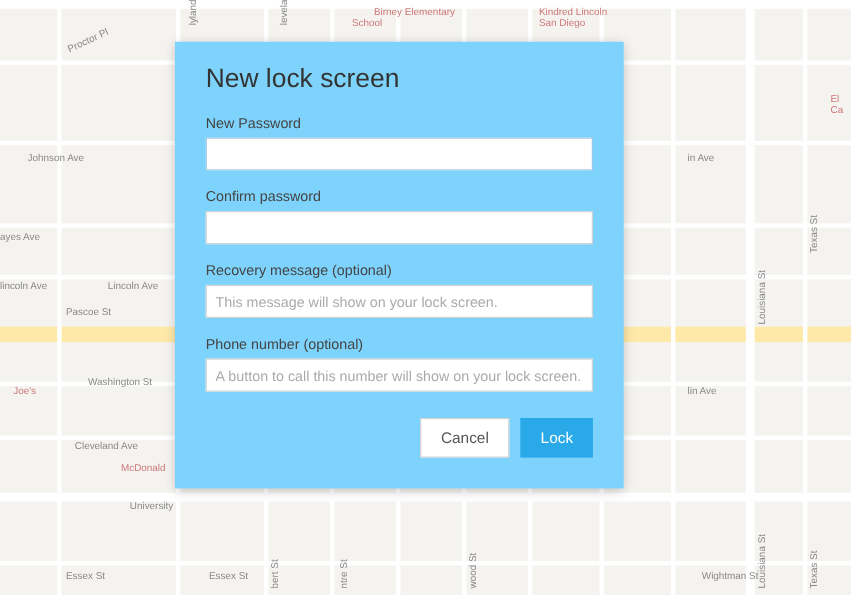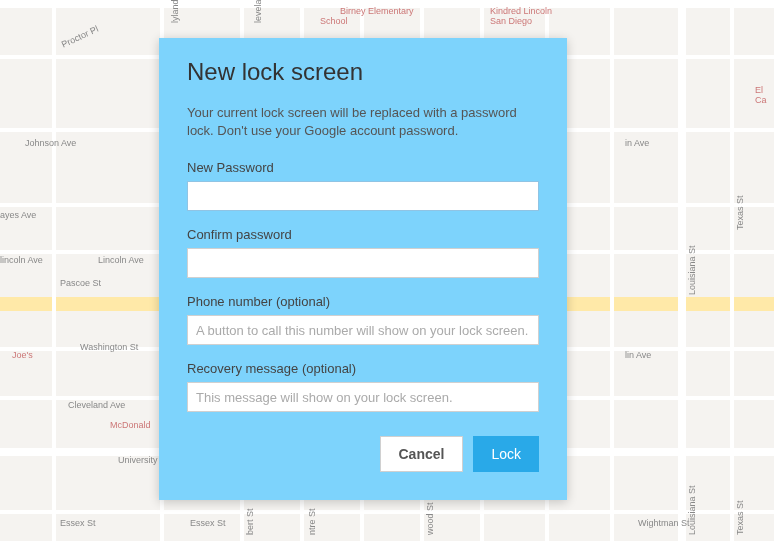--- a/index.html
+++ b/index.html
@@ -146,21 +146,20 @@
       font-size: 14px;
       border: none;
       cursor: pointer;
       font-family: Arial, Helvetica, sans-serif;
     }
     
     .btn-cancel {
       background: #ffffff;
       border: 1px solid #d0d0d0;
       color: #555;
-      font-weight: bold;
     }
     
     .btn-primary {
       background: #29a9e8;
       color: #ffffff;
     }
   </style>
 </head>
 <body>
 
@@ -216,39 +215,38 @@
   <div class="map-label rotated" style="left: 692px; top: 290px;">Louisiana St</div>
   <div class="map-label rotated" style="left: 692px; top: 530px;">Louisiana St</div>
   <div class="map-label rotated" style="left: 740px; top: 530px;">Texas St</div>
   <div class="map-label rotated" style="left: 250px; top: 530px;">bert St</div>
   <div class="map-label rotated" style="left: 312px; top: 530px;">ntre St</div>
   <div class="map-label rotated" style="left: 430px; top: 530px;">wood St</div>
 </div>
 
 <div class="dialog">
   <h1 class="dialog-title">New lock screen</h1>
-  <p class="dialog-description">Your current lock screen will be replaced with a password lock. Don't use your Google account password.</p>
 
   <div class="form-group">
     <label class="form-label">New Password</label>
     <input type="password" class="form-input focused" style="">
   </div>
 
   <div class="form-group">
     <label class="form-label">Confirm password</label>
     <input type="password" class="form-input" style="">
   </div>
 
   <div class="form-group">
+    <label class="form-label">Recovery message (optional)</label>
+    <input type="text" class="form-input" placeholder="This message will show on your lock screen." style="">
+  </div>
+
+  <div class="form-group">
     <label class="form-label">Phone number (optional)</label>
     <input type="text" class="form-input" placeholder="A button to call this number will show on your lock screen." style="">
-  </div>
-
-  <div class="form-group">
-    <label class="form-label">Recovery message (optional)</label>
-    <input type="text" class="form-input" placeholder="This message will show on your lock screen." style="">
   </div>
 
   <div class="dialog-actions">
     <button class="btn btn-cancel">Cancel</button>
     <button class="btn btn-primary">Lock</button>
   </div>
 </div>
 
 </body></html>

